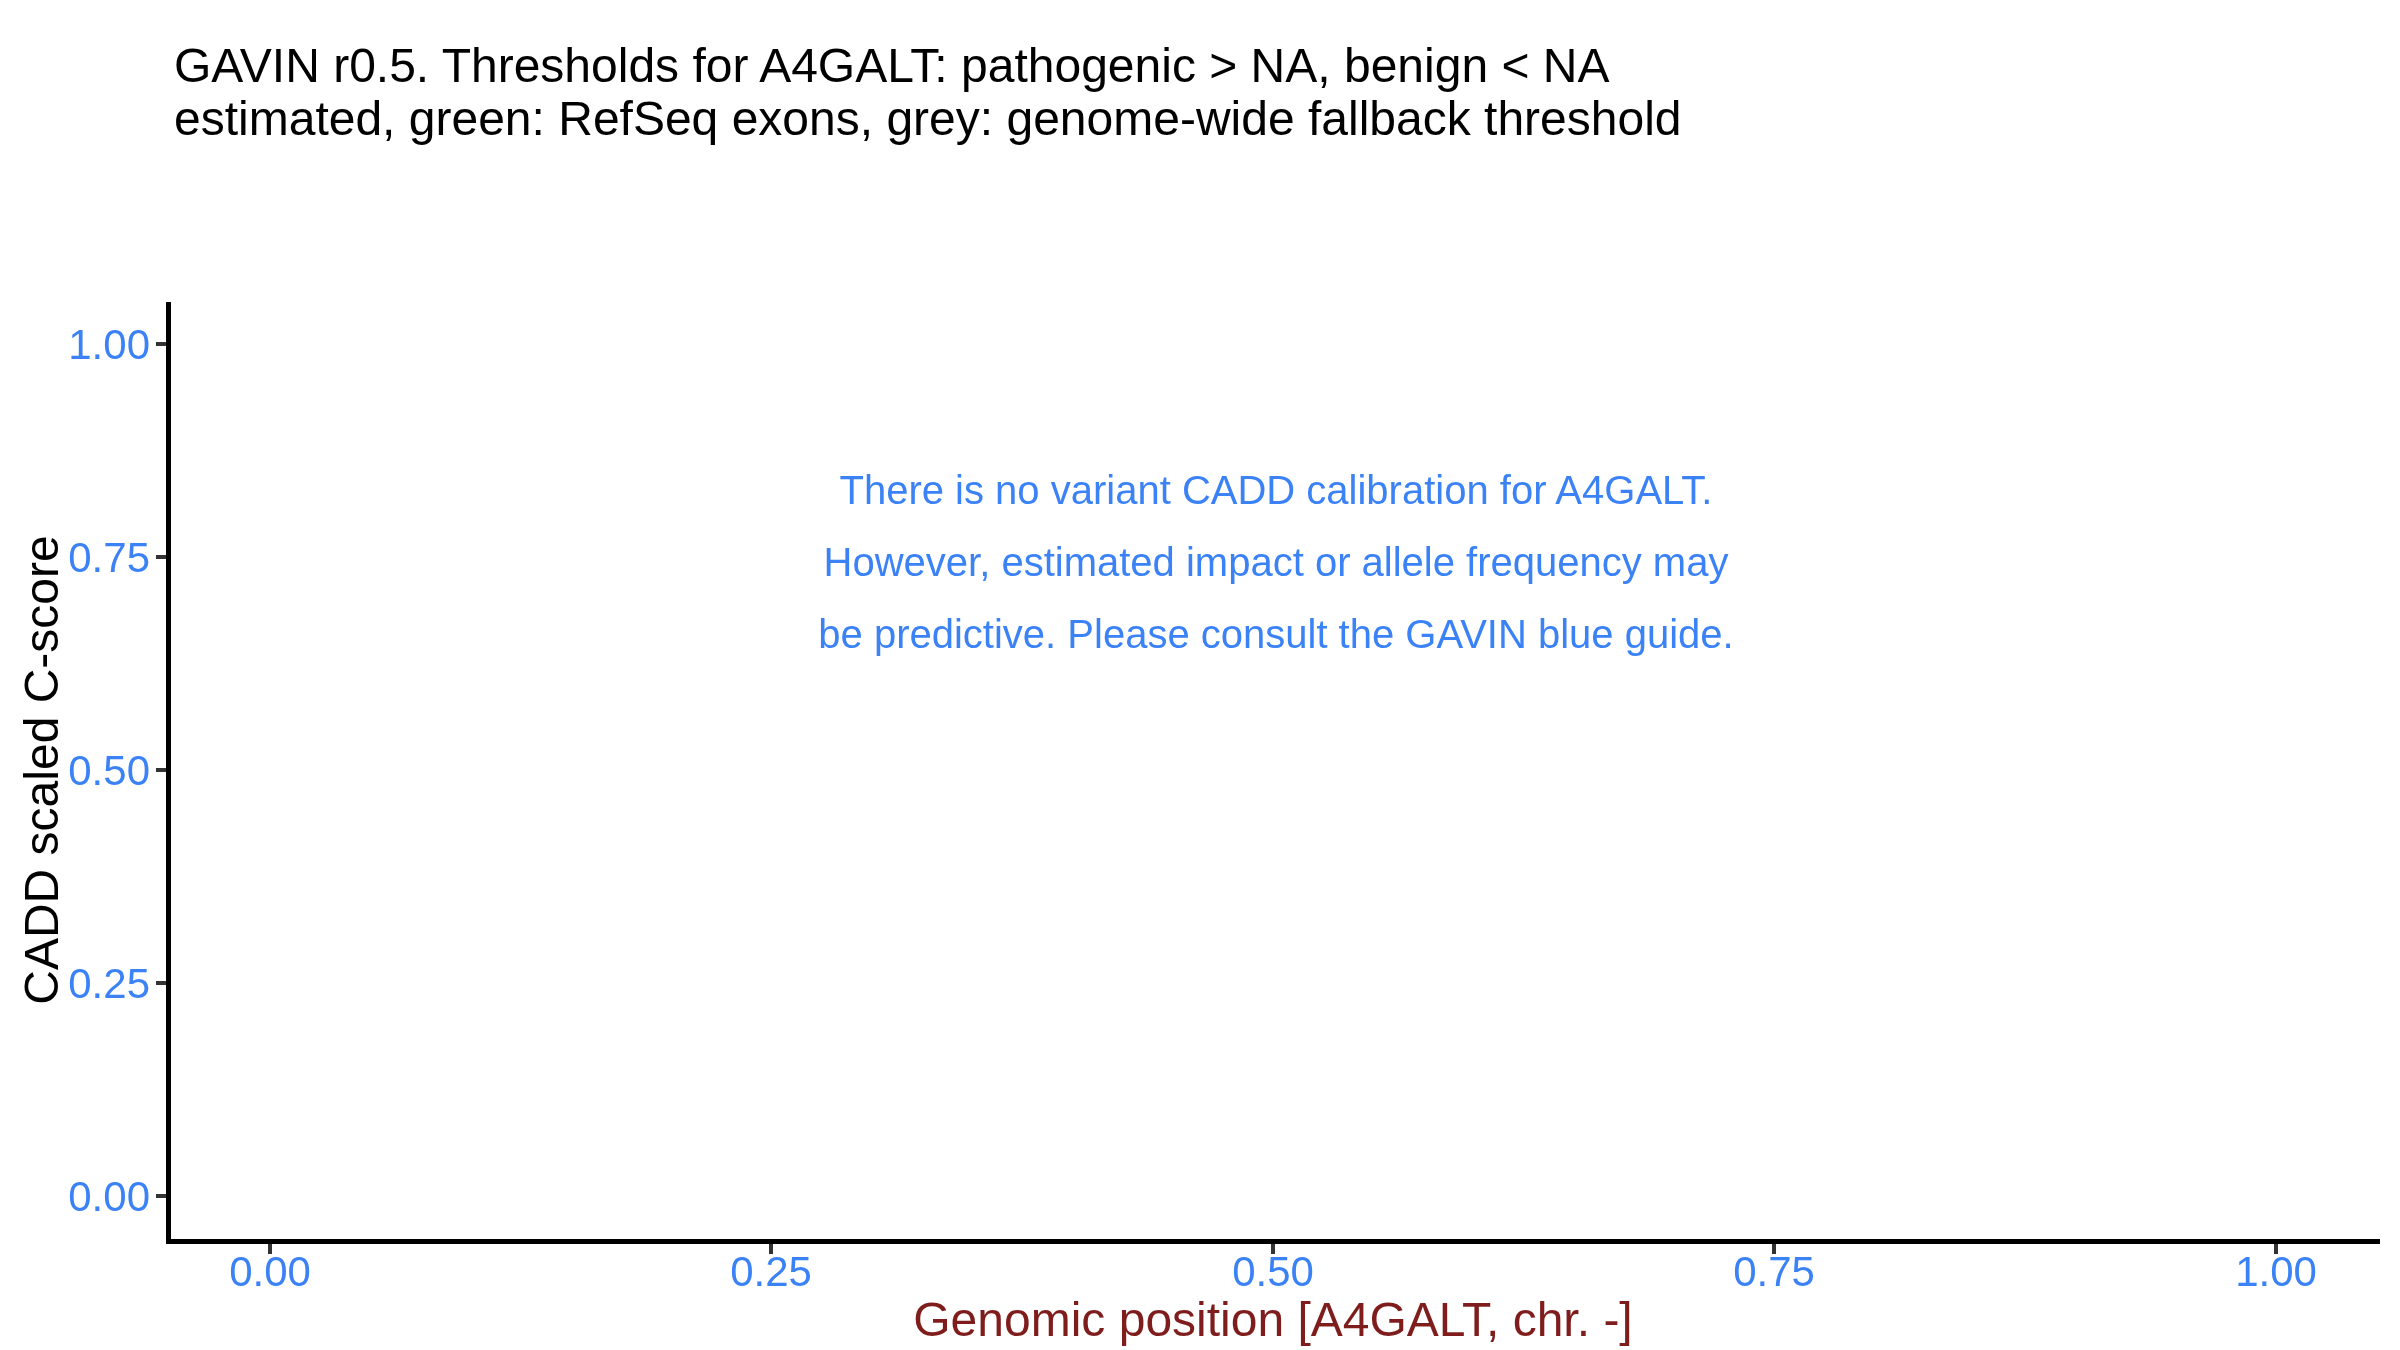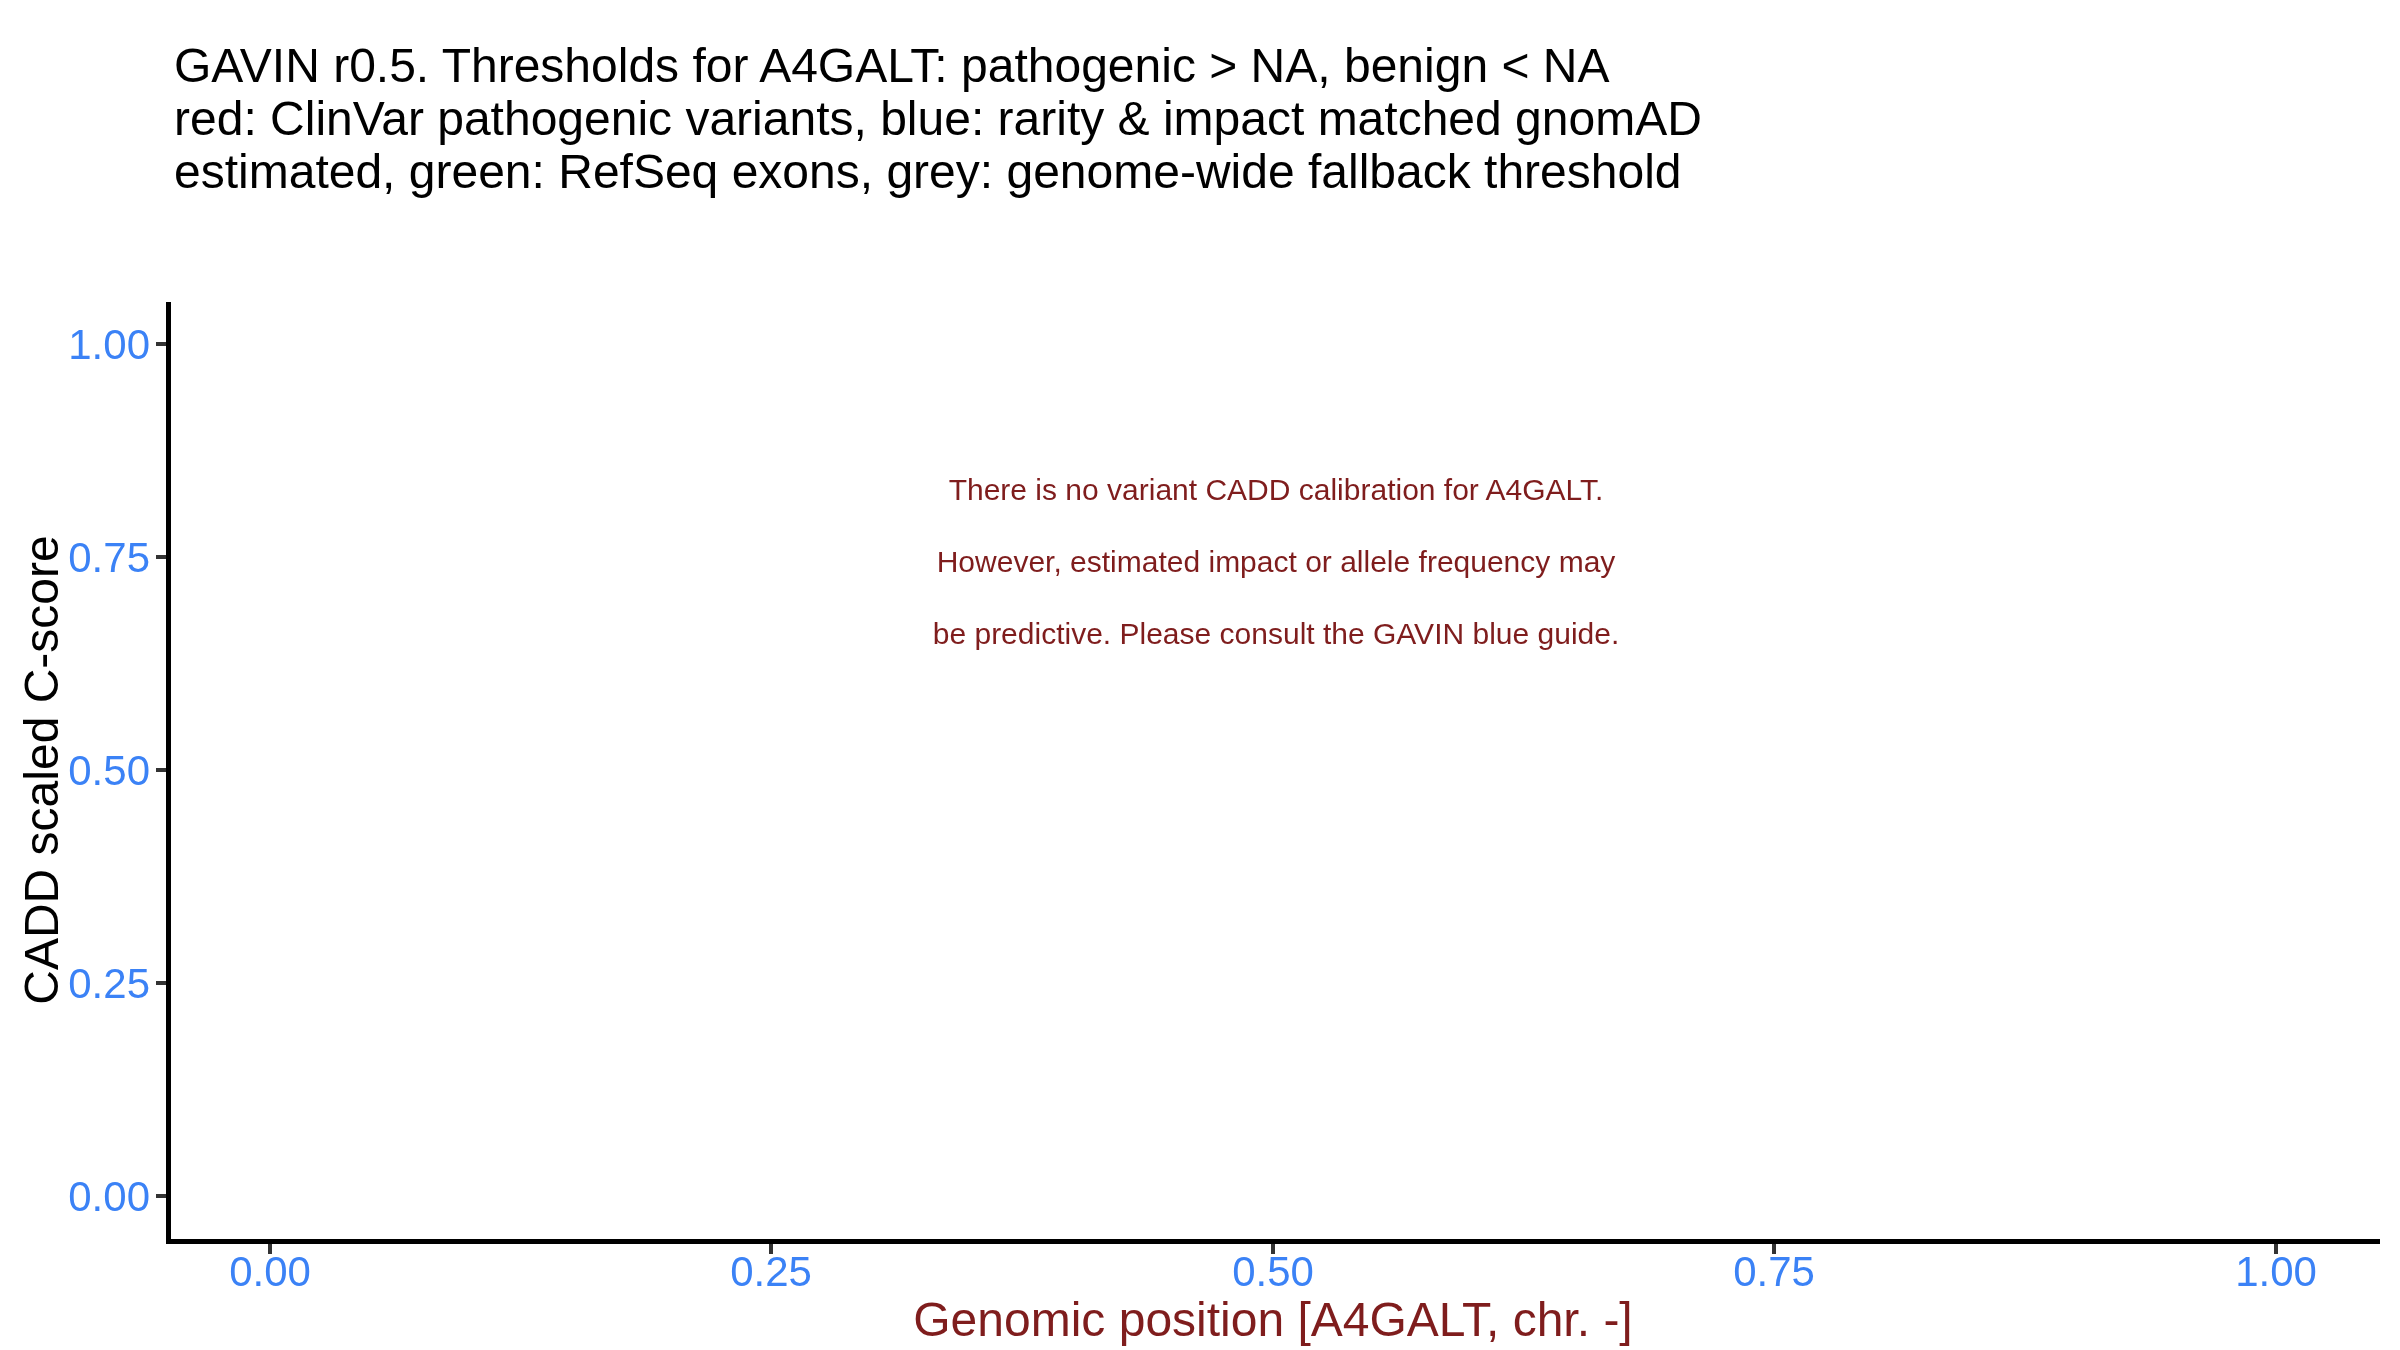--- a/index.html
+++ b/index.html
@@ -41,23 +41,23 @@
     border-bottom: 5px solid #000000;
     background: #ffffff;
   }
   
   .annotation {
     position: absolute;
     left: 1276px;
     top: 430px;
     transform: translateX(-50%);
     text-align: center;
-    font-size: 30px;
+    font-size: 40px;
     line-height: 72px;
-    color: #7f1d1d;
+    color: #3b82f6;
     white-space: nowrap;
   }
   
   .x-axis-title {
     position: absolute;
     left: 166px;
     top: 1269px;
     width: 2214px;
     text-align: center;
     font-size: 48px;
@@ -127,21 +127,20 @@
   .xl4 { left: 1694px; }
   .xl5 { left: 2196px; }
 </style>
 </head>
 <body>
 
 <div class="figure">
 
   <div class="plot-title">
     <div>GAVIN r0.5. Thresholds for A4GALT: pathogenic &gt; NA, benign &lt; NA</div>
-    <div>red: ClinVar pathogenic variants, blue: rarity &amp; impact matched gnomAD</div>
     <div>estimated, green: RefSeq exons, grey: genome-wide fallback threshold</div>
   </div>
 
   <div class="panel"></div>
 
   <div class="annotation">
     <div>There is no variant CADD calibration for A4GALT.</div>
     <div>However, estimated impact or allele frequency may</div>
     <div>be predictive. Please consult the GAVIN blue guide.</div>
   </div>

